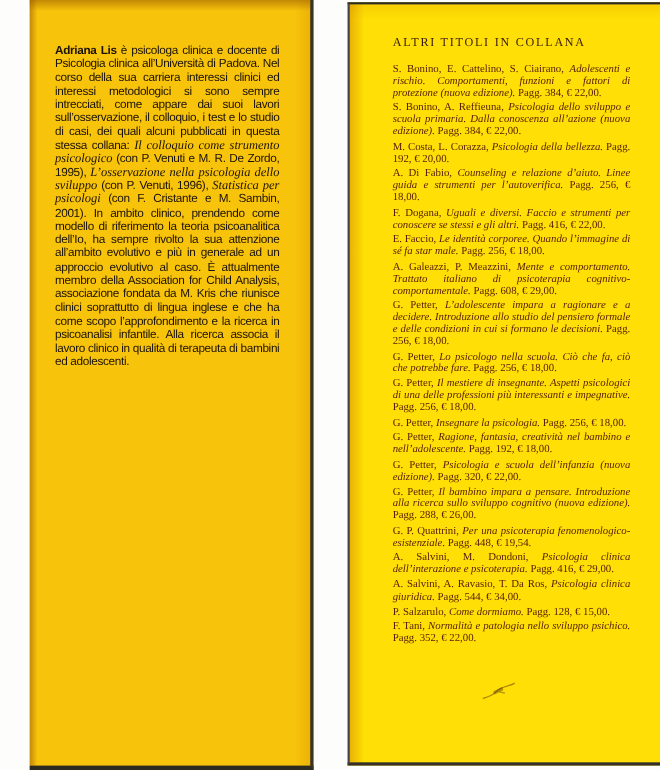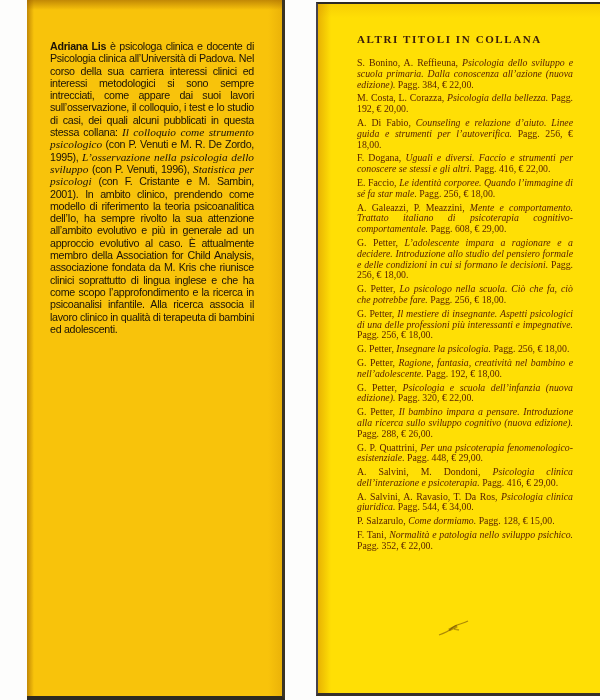--- a/index.html
+++ b/index.html
@@ -38,21 +38,21 @@
       linear-gradient(to right, rgba(205,125,0,.45) 0, rgba(205,125,0,0) 13px),
       linear-gradient(to bottom, rgba(220,150,0,.22) 0, rgba(220,150,0,0) 14px),
       #ffdf05;
     border-left:2px solid #46424a;
     border-top:2px solid #2b2a26;
     border-bottom:3px solid #35302a;
   }
   .heading{
     margin:29px 28px 13px 39px;
     font-family:"Liberation Serif",serif;
-    font-weight:bold;
+    font-weight:normal;
     font-size:11px;letter-spacing:1.6px;
     color:#3a1c0b;
   }
   .book-list{margin:0 27px 0 39px;}
   .book{
     margin:0 0 3px 0;
     font-family:"Liberation Serif",serif;
     font-size:9.8px;line-height:10.8px;
     text-align:justify;
     color:#541d03;
@@ -64,34 +64,35 @@
 
 <div class="page">
 
   <div class="flap flap-left">
     <p class="bio"><span class="bd">Adriana Lis</span><span> è psicologa clinica e docente di Psicologia clinica all’Università di Padova. Nel corso della sua carriera interessi clinici ed interessi metodologici si sono sempre intrecciati, come appare dai suoi lavori sull’osservazione, il colloquio, i test e lo studio di casi, dei quali alcuni pubblicati in questa stessa collana: </span><span class="it">Il colloquio come strumento psicologico</span><span> (con P. Venuti e M. R. De Zordo, 1995), </span><span class="it">L’osservazione nella psicologia dello sviluppo</span><span> (con P. Venuti, 1996), </span><span class="it">Statistica per psicologi</span><span> (con F. Cristante e M. Sambin, 2001). In ambito clinico, prendendo come modello di riferimento la teoria psicoanalitica dell’Io, ha sempre rivolto la sua attenzione all’ambito evolutivo e più in generale ad un approccio evolutivo al caso. È attualmente membro della Association for Child Analysis, associazione fondata da M. Kris che riunisce clinici soprattutto di lingua inglese e che ha come scopo l’approfondimento e la ricerca in psicoanalisi infantile. Alla ricerca associa il lavoro clinico in qualità di terapeuta di bambini ed adolescenti.</span></p>
   </div>
 
   <div class="flap flap-right">
     <h2 class="heading">ALTRI TITOLI IN COLLANA</h2>
     <div class="book-list">
+        <p class="book"><span>S. Bonino, E. Cattelino, S. Ciairano, </span><span class="it">Adolescenti e rischio. Comportamenti, funzioni e fattori di protezione (nuova edizione).</span><span> Pagg. 384, € 22,00.</span></p>
         <p class="book"><span>S. Bonino, A. Reffieuna, </span><span class="it">Psicologia dello sviluppo e scuola primaria. Dalla conoscenza all’azione (nuova edizione).</span><span> Pagg. 384, € 22,00.</span></p>
         <p class="book"><span>M. Costa, L. Corazza, </span><span class="it">Psicologia della bellezza.</span><span> Pagg. 192, € 20,00.</span></p>
         <p class="book"><span>A. Di Fabio, </span><span class="it">Counseling e relazione d’aiuto. Linee guida e strumenti per l’autoverifica.</span><span> Pagg. 256, € 18,00.</span></p>
         <p class="book"><span>F. Dogana, </span><span class="it">Uguali e diversi. Faccio e strumenti per conoscere se stessi e gli altri.</span><span> Pagg. 416, € 22,00.</span></p>
         <p class="book"><span>E. Faccio, </span><span class="it">Le identità corporee. Quando l’immagine di sé fa star male.</span><span> Pagg. 256, € 18,00.</span></p>
         <p class="book"><span>A. Galeazzi, P. Meazzini, </span><span class="it">Mente e comportamento. Trattato italiano di psicoterapia cognitivo-comportamentale.</span><span> Pagg. 608, € 29,00.</span></p>
         <p class="book"><span>G. Petter, </span><span class="it">L’adolescente impara a ragionare e a decidere. Introduzione allo studio del pensiero formale e delle condizioni in cui si formano le decisioni.</span><span> Pagg. 256, € 18,00.</span></p>
         <p class="book"><span>G. Petter, </span><span class="it">Lo psicologo nella scuola. Ciò che fa, ciò che potrebbe fare.</span><span> Pagg. 256, € 18,00.</span></p>
         <p class="book"><span>G. Petter, </span><span class="it">Il mestiere di insegnante. Aspetti psicologici di una delle professioni più interessanti e impegnative.</span><span> Pagg. 256, € 18,00.</span></p>
         <p class="book"><span>G. Petter, </span><span class="it">Insegnare la psicologia.</span><span> Pagg. 256, € 18,00.</span></p>
         <p class="book"><span>G. Petter, </span><span class="it">Ragione, fantasia, creatività nel bambino e nell’adolescente.</span><span> Pagg. 192, € 18,00.</span></p>
         <p class="book"><span>G. Petter, </span><span class="it">Psicologia e scuola dell’infanzia (nuova edizione).</span><span> Pagg. 320, € 22,00.</span></p>
         <p class="book"><span>G. Petter, </span><span class="it">Il bambino impara a pensare. Introduzione alla ricerca sullo sviluppo cognitivo (nuova edizione).</span><span> Pagg. 288, € 26,00.</span></p>
-        <p class="book"><span>G. P. Quattrini, </span><span class="it">Per una psicoterapia fenomenologico-esistenziale.</span><span> Pagg. 448, € 29,00.</span></p>
+        <p class="book"><span>G. P. Quattrini, </span><span class="it">Per una psicoterapia fenomenologico-esistenziale.</span><span> Pagg. 448, € 19,54.</span></p>
         <p class="book"><span>A. Salvini, M. Dondoni, </span><span class="it">Psicologia clinica dell’interazione e psicoterapia.</span><span> Pagg. 416, € 29,00.</span></p>
         <p class="book"><span>A. Salvini, A. Ravasio, T. Da Ros, </span><span class="it">Psicologia clinica giuridica.</span><span> Pagg. 544, € 34,00.</span></p>
         <p class="book"><span>P. Salzarulo, </span><span class="it">Come dormiamo.</span><span> Pagg. 128, € 15,00.</span></p>
         <p class="book"><span>F. Tani, </span><span class="it">Normalità e patologia nello sviluppo psichico.</span><span> Pagg. 352, € 22,00.</span></p>
       </div>
     <div class="smudge">
       <svg width="38" height="22" viewBox="0 0 38 22">
         <path d="M3 18 C9 16 12 15 16 11 C20 7 27 7 32 4" stroke="#6a4408" stroke-width="1.2" fill="none" opacity="0.55"></path>
         <path d="M13 13 l8 -4" stroke="#5c3a06" stroke-width="3" fill="none" opacity="0.45"></path>
         <path d="M18 12 l5 1" stroke="#5c3a06" stroke-width="1.4" fill="none" opacity="0.4"></path>

